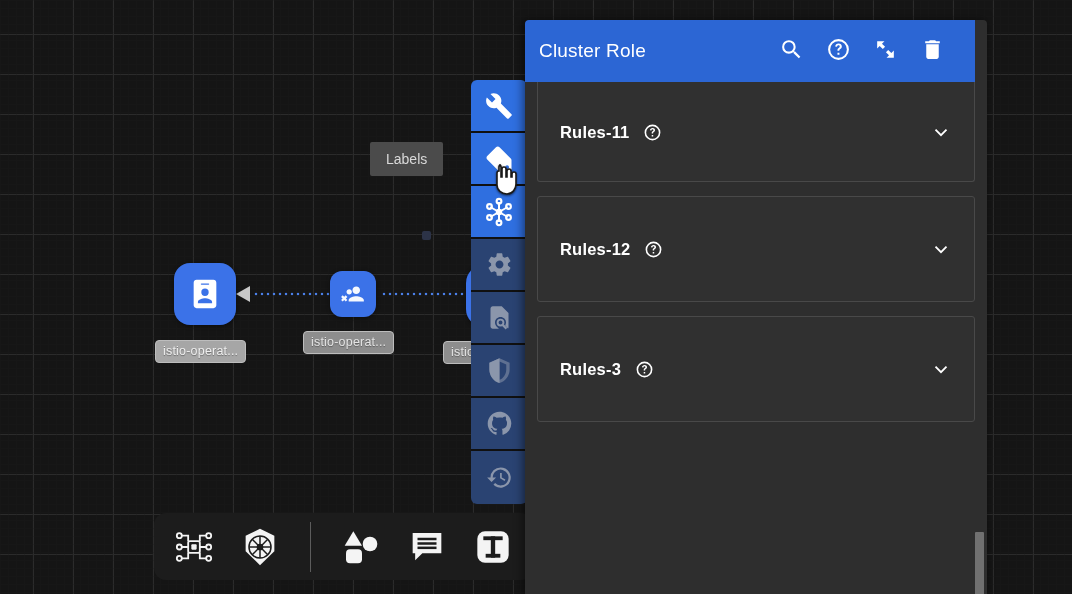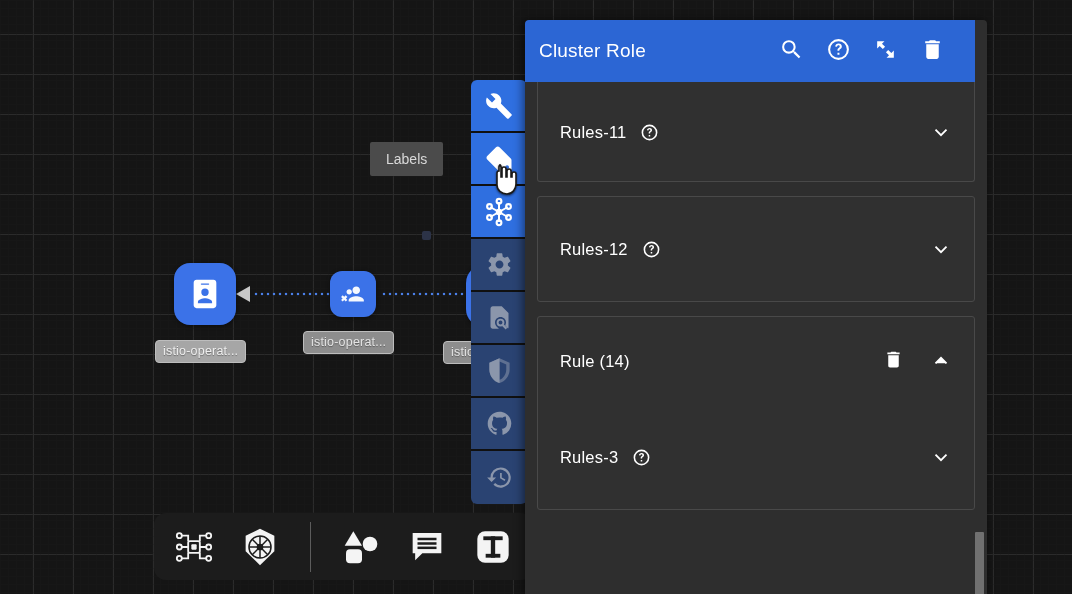--- a/index.html
+++ b/index.html
@@ -186,21 +186,21 @@
     padding: 0 22px;
   }
   .row-rules  { height: 104px; }
   .row-rule   { height: 88px; }
 
   .row-title {
     color: #ffffff;
     font-size: 16.5px;
     letter-spacing: .2px;
   }
-  .row-title.bold { font-weight: normal; }
+  .row-title.bold { font-weight: bold; }
   .row-spacer { flex: 1; }
   .row-icons { display: flex; align-items: center; gap: 26px; }
   .row-icons svg, .help-icon svg { fill: #ffffff; }
   .help-icon { margin-left: 14px; display: inline-flex; align-items: center; }
   .chev { display: inline-flex; align-items: center; justify-content: center; width: 22px; }
 
   .scrollbar-track {
     position: absolute;
     right: 2px; top: 62px; bottom: 0;
     width: 12px;
@@ -457,36 +457,20 @@
             <span class="row-spacer"></span>
             <span class="chev">
               <svg width="22" height="22" viewBox="0 0 24 24" fill="none" stroke="#fff" stroke-width="2">
                 <polyline points="6,9.5 12,15.5 18,9.5"></polyline>
               </svg>
             </span>
           </div>
         </div>
 
         <div class="card">
-          <div class="row row-rule">
-            <span class="row-title">Rule (14)</span>
-            <span class="row-spacer"></span>
-            <span class="row-icons">
-              <span>
-                <svg width="21" height="21" viewBox="0 0 24 24">
-                  <path d="M6 19c0 1.1.9 2 2 2h8c1.1 0 2-.9 2-2V7H6v12zM19 4h-3.5l-1-1h-5l-1 1H5v2h14V4z"></path>
-                </svg>
-              </span>
-              <span class="chev">
-                <svg width="22" height="22" viewBox="0 0 24 24" fill="none" stroke="#fff" stroke-width="2">
-                  <polyline points="6,14.5 12,8.5 18,14.5"></polyline>
-                </svg>
-              </span>
-            </span>
-          </div>
           <div class="row row-rules">
             <span class="row-title bold">Rules-3</span>
             <span class="help-icon">
               <svg width="19" height="19" viewBox="0 0 24 24">
                 <path d="M12 2a10 10 0 1 0 0 20 10 10 0 0 0 0-20zm0 18a8 8 0 1 1 0-16 8 8 0 0 1 0 16z"></path>
                 <path d="M12.1 6.3c-1.9 0-3.1 1.2-3.3 2.9l1.8.2c.1-.9.6-1.4 1.4-1.4.7 0 1.2.4 1.2 1.1 0 .6-.3.9-1 1.4-.9.6-1.3 1.2-1.2 2.3v.4h1.8v-.3c0-.7.2-1 1-1.5.9-.6 1.4-1.3 1.4-2.4 0-1.6-1.3-2.7-3.1-2.7zM11 15.2h1.9v1.9H11z"></path>
               </svg>
             </span>
             <span class="row-spacer"></span>
             <span class="chev">

